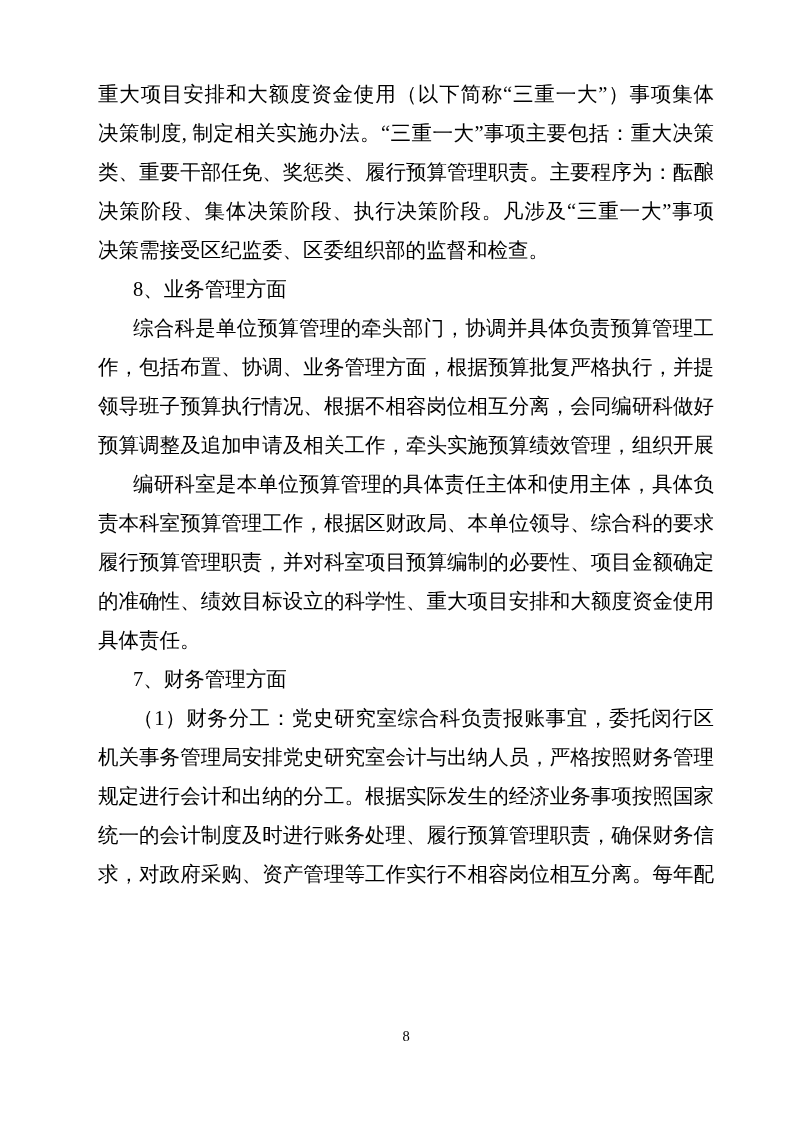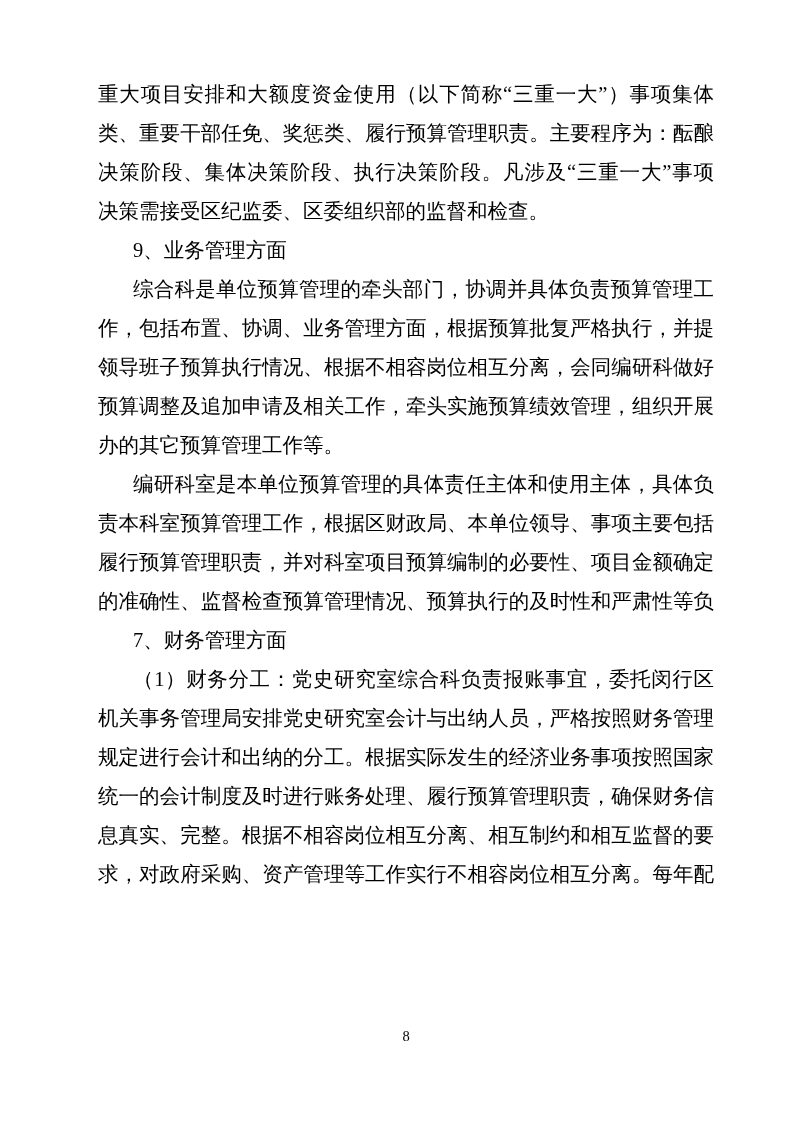--- a/index.html
+++ b/index.html
@@ -49,37 +49,37 @@
     line-height: 20px;
     color: #000000;
   }
 </style>
 </head>
 <body>
 
 <div class="page">
   <div class="doc-body" id="doc-body">
       <div class="line just">重大项目安排和大额度资金使用（以下简称“三重一大”）事项集体</div>
+      <div class="line just">决策制度, 制定相关实施办法。“三重一大”事项主要包括：重大决策</div>
       <div class="line just">类、重要干部任免、奖惩类、履行预算管理职责。主要程序为：酝酿</div>
       <div class="line just">决策阶段、集体决策阶段、执行决策阶段。凡涉及“三重一大”事项</div>
       <div class="line">决策需接受区纪监委、区委组织部的监督和检查。</div>
-      <div class="line first">9、业务管理方面</div>
+      <div class="line first">8、业务管理方面</div>
       <div class="line first just">综合科是单位预算管理的牵头部门，协调并具体负责预算管理工</div>
       <div class="line just">作，包括布置、协调、业务管理方面，根据预算批复严格执行，并提醒</div>
       <div class="line just">领导班子预算执行情况、根据不相容岗位相互分离，会同编研科做好</div>
       <div class="line just">预算调整及追加申请及相关工作，牵头实施预算绩效管理，组织开展</div>
-      <div class="line">办的其它预算管理工作等。</div>
       <div class="line first just">编研科室是本单位预算管理的具体责任主体和使用主体，具体负</div>
-      <div class="line just">责本科室预算管理工作，根据区财政局、本单位领导、事项主要包括</div>
+      <div class="line just">责本科室预算管理工作，根据区财政局、本单位领导、综合科的要求</div>
       <div class="line just">履行预算管理职责，并对科室项目预算编制的必要性、项目金额确定</div>
-      <div class="line just">的准确性、监督检查预算管理情况、预算执行的及时性和严肃性等负</div>
+      <div class="line just">的准确性、绩效目标设立的科学性、重大项目安排和大额度资金使用</div>
+      <div class="line">具体责任。</div>
       <div class="line first">7、财务管理方面</div>
       <div class="line first just">（1）财务分工：党史研究室综合科负责报账事宜，委托闵行区</div>
       <div class="line just">机关事务管理局安排党史研究室会计与出纳人员，严格按照财务管理</div>
       <div class="line just">规定进行会计和出纳的分工。根据实际发生的经济业务事项按照国家</div>
       <div class="line just">统一的会计制度及时进行账务处理、履行预算管理职责，确保财务信</div>
-      <div class="line just">息真实、完整。根据不相容岗位相互分离、相互制约和相互监督的要</div>
       <div class="line just">求，对政府采购、资产管理等工作实行不相容岗位相互分离。每年配</div>
     </div>
   <div class="footer">
     <span>8</span>
   </div>
 </div>
 
 </body></html>

